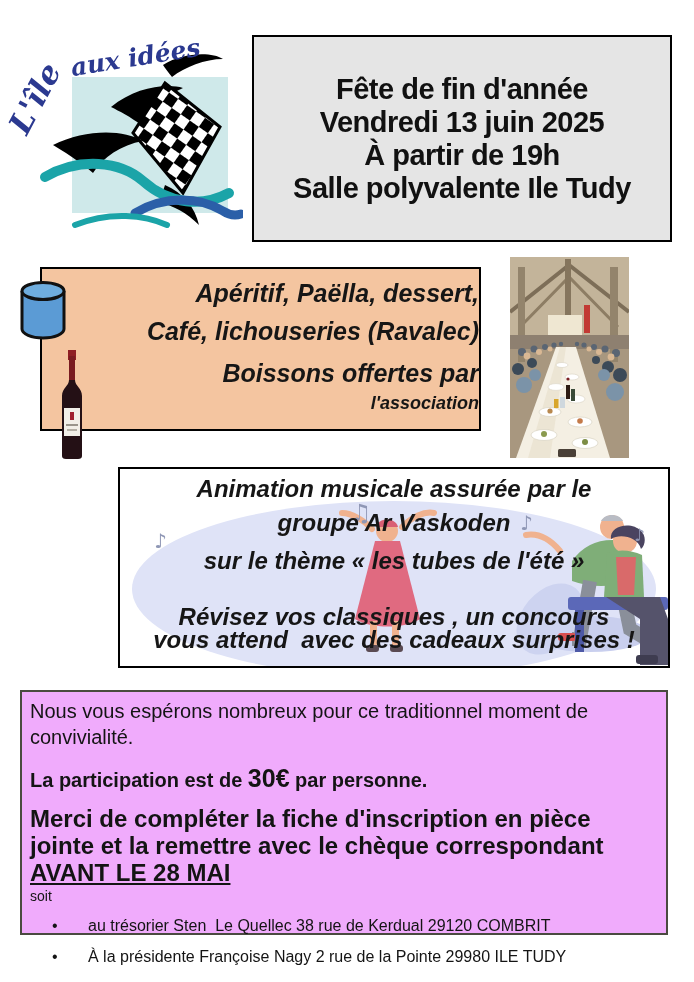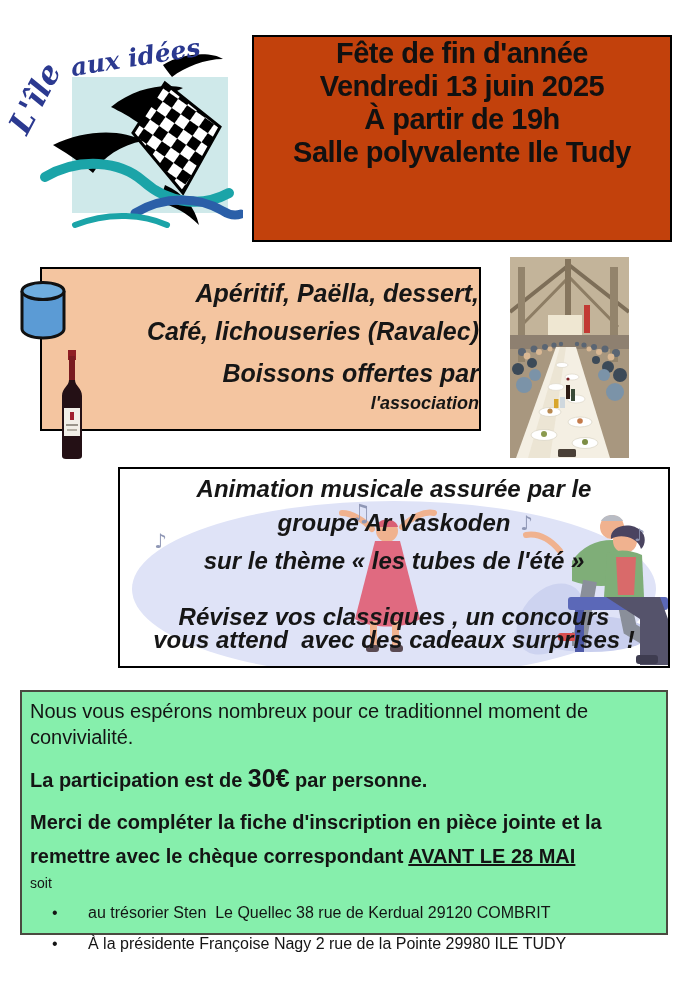--- a/index.html
+++ b/index.html
@@ -9,22 +9,22 @@
   
   .logo-square{position:absolute;left:57px;top:52px;width:156px;height:136px;background:#cfe9ea;}
   .logo-aux{position:absolute;left:55px;top:18px;transform:rotate(-9deg);
             font-family:"DejaVu Serif",serif;font-style:italic;font-weight:700;
             font-size:25px;color:#2b3990;}
   .logo-ile{position:absolute;left:2px;top:88px;transform:rotate(-62deg);transform-origin:left center;
             font-family:"DejaVu Serif",serif;font-style:italic;font-weight:700;
             font-size:31px;color:#2b3990;}
   
   .title-box{position:absolute;left:252px;top:35px;width:420px;height:207px;
-             border:2px solid #000;background:#c2410c;box-sizing:border-box;
-             display:flex;flex-direction:column;justify-content:flex-start;text-align:center;}
+             border:2px solid #000;background:#e5e5e5;box-sizing:border-box;
+             display:flex;flex-direction:column;justify-content:center;text-align:center;}
   .title-line{font-weight:700;font-size:29px;letter-spacing:-0.5px;}
   
   .script{font-family:cursive,sans-serif;font-style:italic;color:#161616;}
   
   .menu-box{position:absolute;left:40px;top:267px;width:441px;height:164px;
             background:#f4c5a0;border:2px solid #000;box-sizing:border-box;text-align:right;}
   .menu-l1{position:absolute;left:0;right:0;top:10px;font-size:25px;font-weight:600;}
   .menu-l2{position:absolute;left:0;right:0;top:48px;font-size:25px;font-weight:600;}
   .menu-l3{position:absolute;left:0;right:0;top:90px;font-size:25px;font-weight:800;}
   .menu-l4{position:absolute;left:0;right:0;top:124px;font-size:18px;font-weight:800;}
@@ -33,26 +33,26 @@
             border:2px solid #000;box-sizing:border-box;overflow:hidden;text-align:center;}
   .anim-line{position:absolute;left:0;right:0;font-size:24px;font-weight:700;z-index:3;}
   .anim-l1{top:6px;}
   .anim-l2{top:40px;}
   .anim-l3{top:78px;font-weight:800;}
   .anim-l4{top:134px;font-weight:800;}
   .anim-l5{top:157px;font-weight:800;white-space:pre-wrap;}
   .note{position:absolute;color:#8f97b5;font-size:20px;z-index:2;font-style:normal;
         font-family:"DejaVu Sans",sans-serif;}
   
-  .info-box{position:absolute;left:20px;top:690px;width:648px;height:245px;background:#86efac;
+  .info-box{position:absolute;left:20px;top:690px;width:648px;height:245px;background:#f0abfc;
             border:2px solid #4a4a40;box-sizing:border-box;padding:6px 8px;color:#141414;}
   .info-p1{font-size:20px;line-height:26px;}
   .info-p2{font-size:20px;font-weight:700;margin-top:14px;}
   .info-amount{font-size:25px;font-weight:700;margin-top:26px;}
-  .info-p3{font-size:20px;font-weight:700;line-height:34px;margin-top:12px;}
+  .info-p3{font-size:24px;font-weight:700;line-height:27px;margin-top:12px;}
   .info-underline{text-decoration:underline;}
   .info-soit{font-size:14px;margin-top:2px;}
   .bullet-row{display:flex;align-items:baseline;margin-top:13px;}
   .bullet-dot{width:14px;margin-left:22px;font-size:16px;}
   .bullet-text{font-size:16px;margin-left:22px;white-space:pre-wrap;}
 </style>
 </head>
 <body>
 
 <div id="page">

